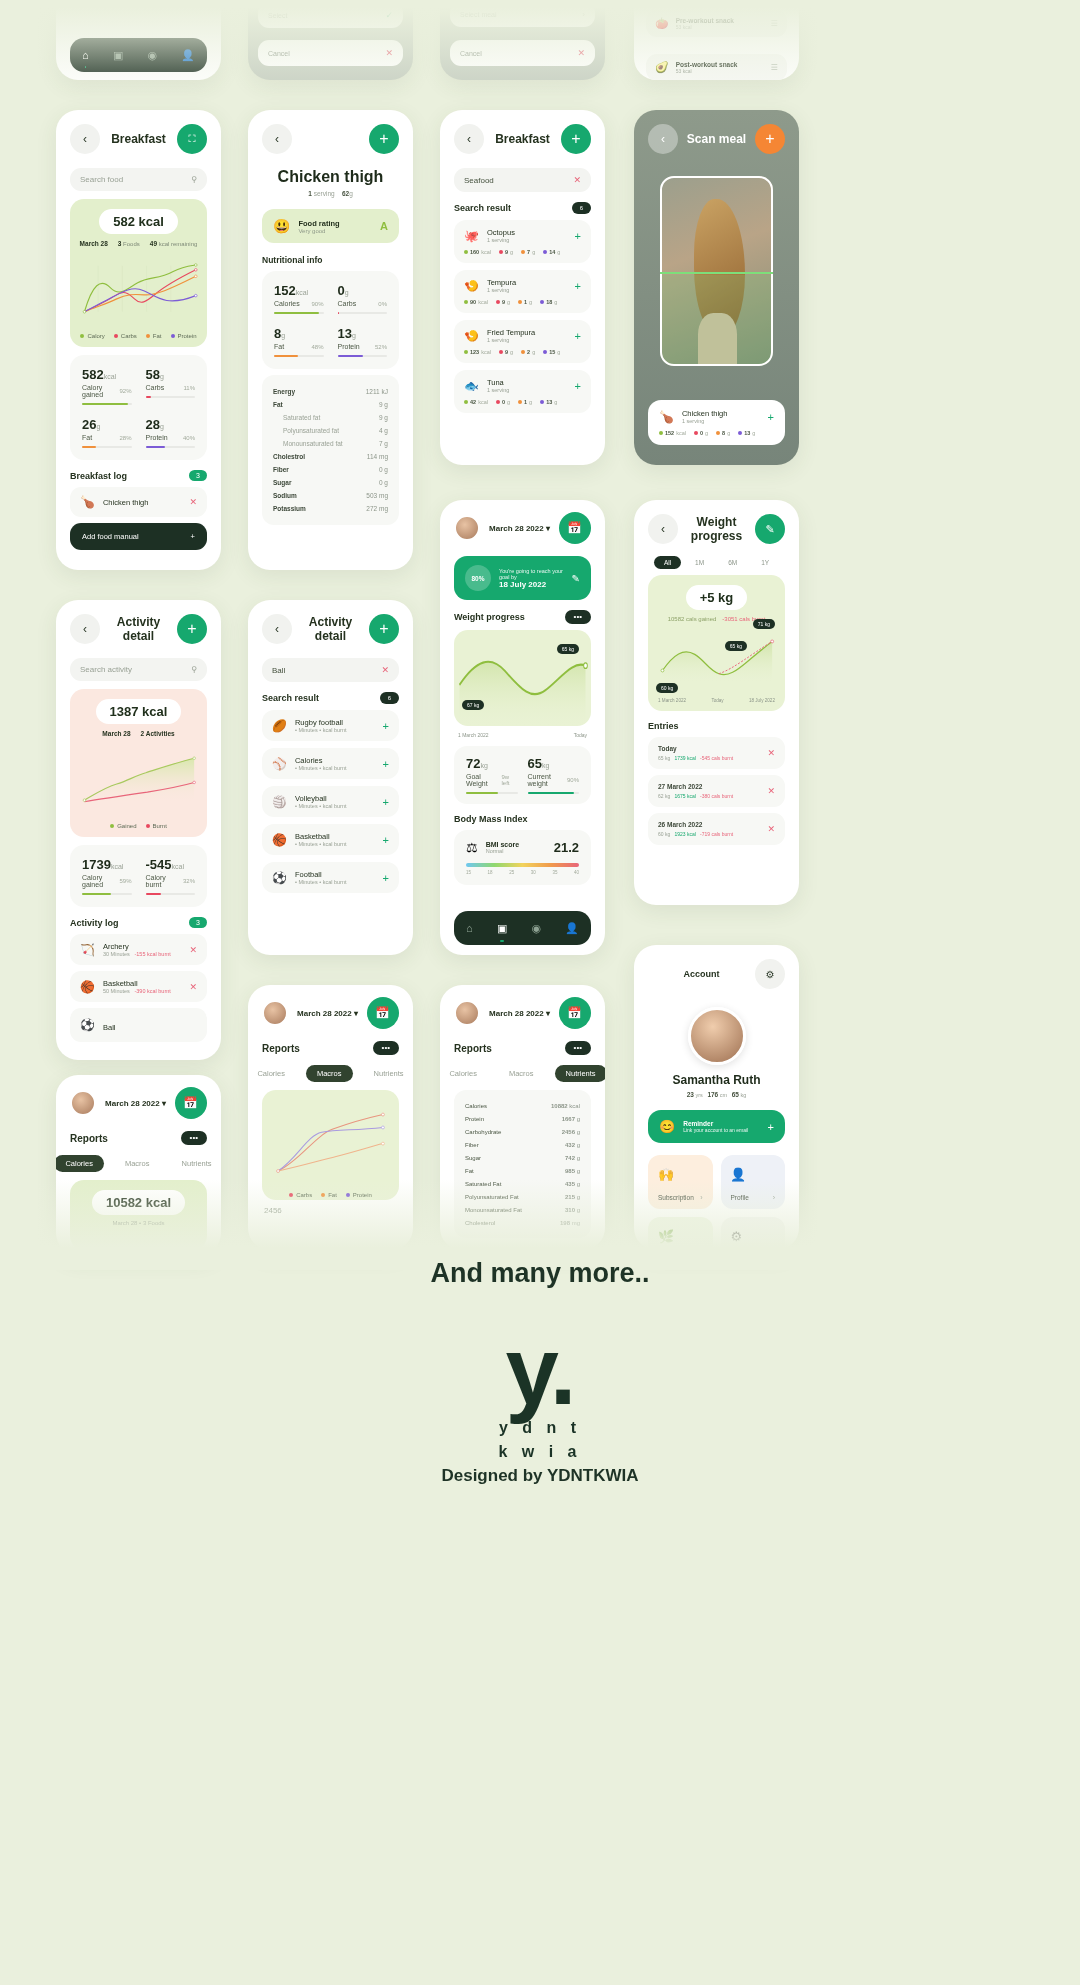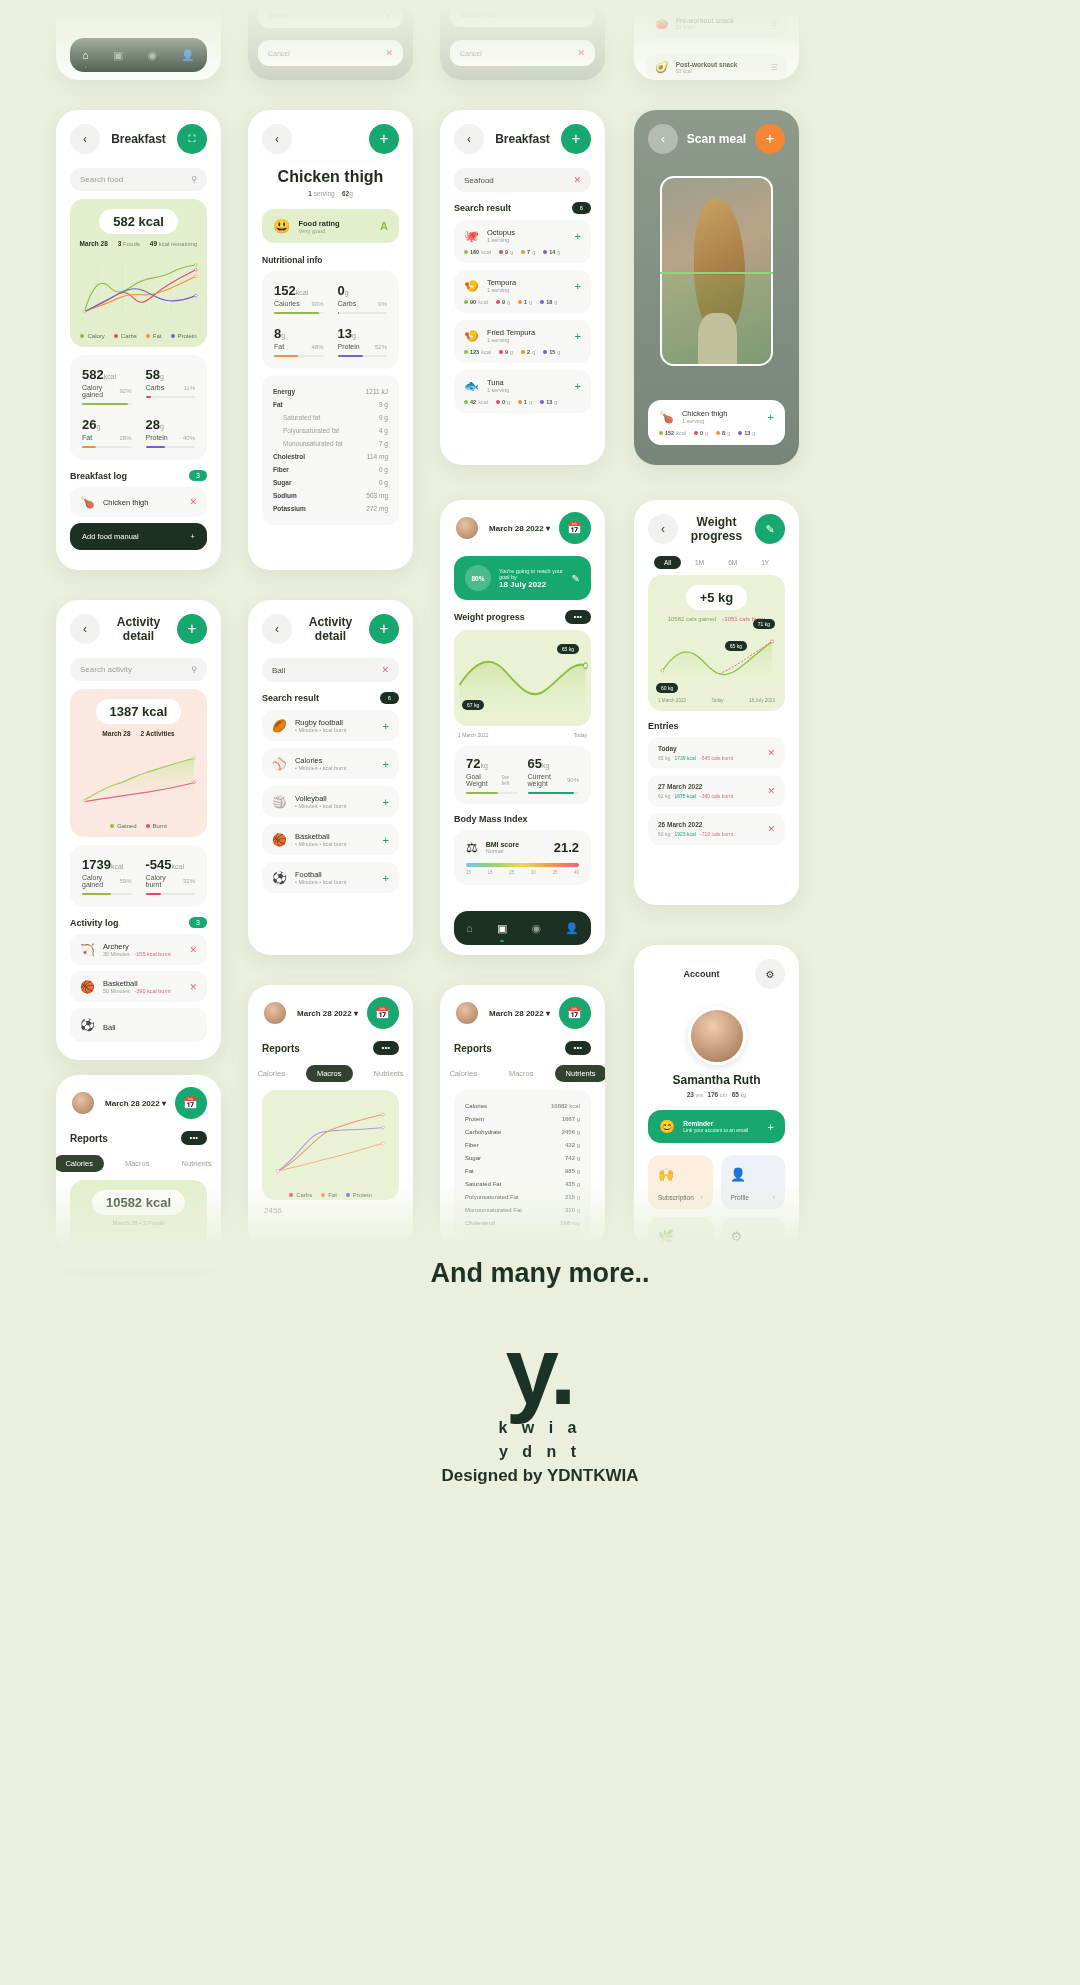--- a/index.html
+++ b/index.html
@@ -1116,18 +1116,18 @@
           <span>March 28   •   3 Foods</span>
         </div>
     </div>
   </div>
 
   <div class="fade-bottom"></div>
 
   <div class="footer-title">And many more..</div>
   <div class="logo-wrap">
     <div class="logo-y">y.</div>
+    <div class="logo-sub">y d n t</div>
     <div class="logo-sub">k w i a</div>
-    <div class="logo-sub">y d n t</div>
   </div>
   <div class="credit">Designed by YDNTKWIA</div>
 
 </div>
 
 </body></html>

